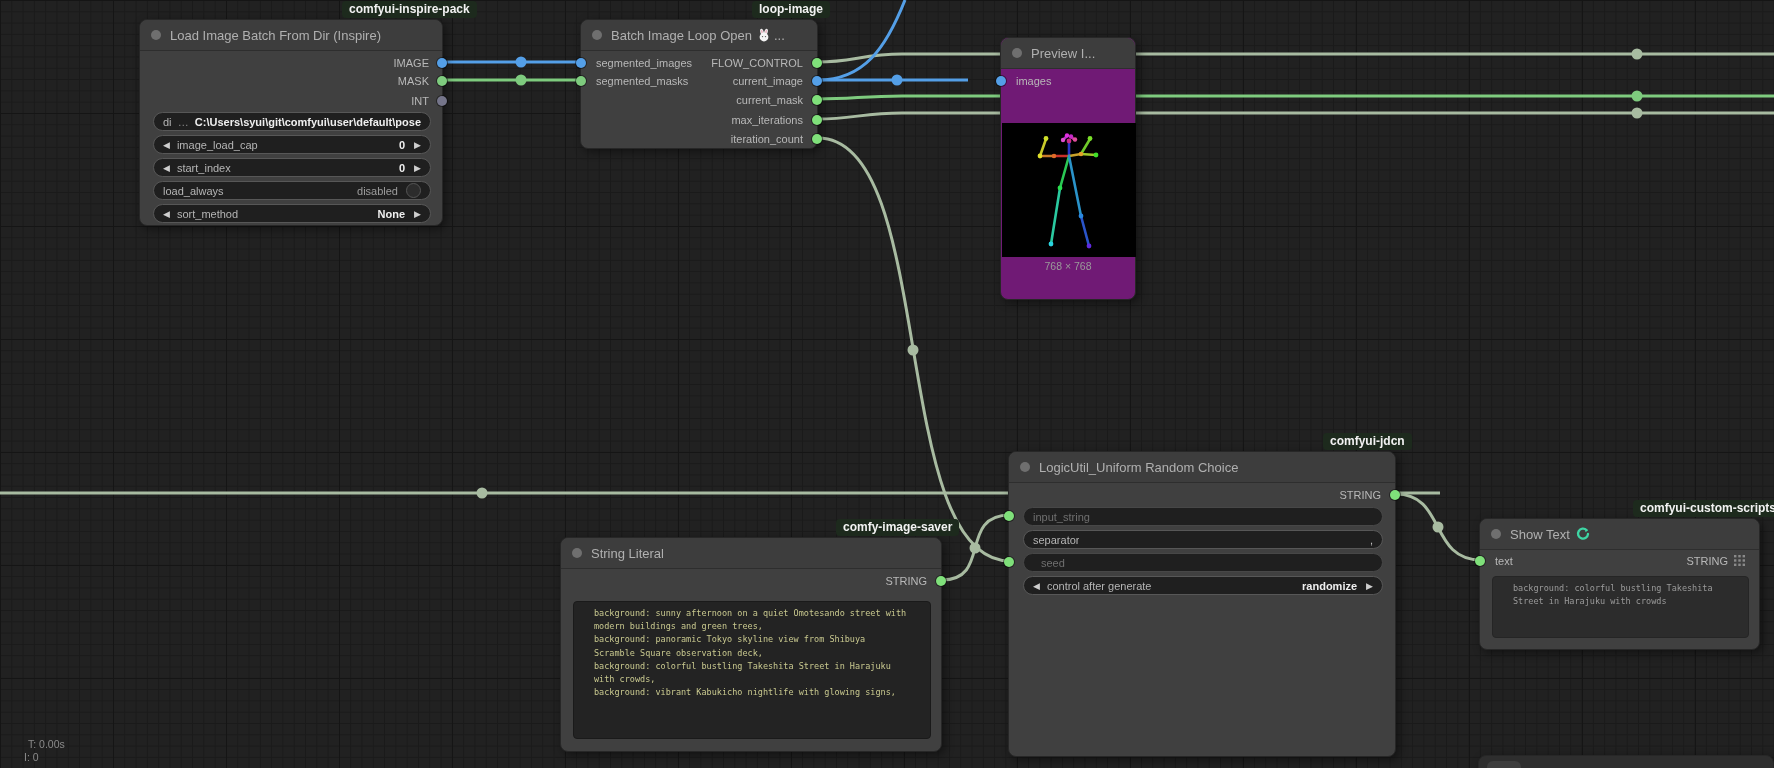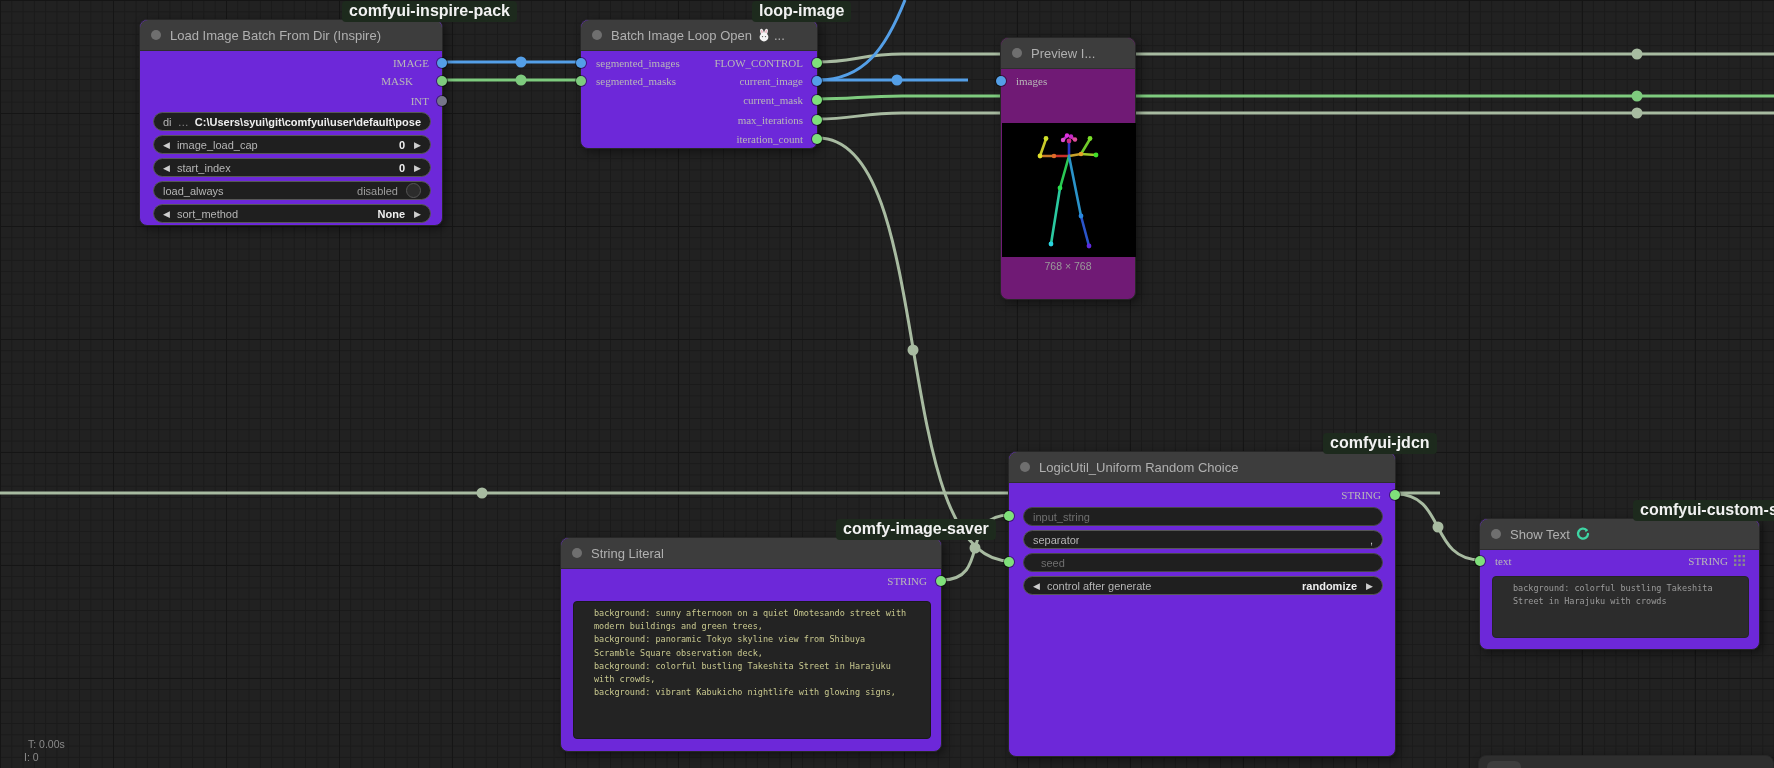--- a/index.html
+++ b/index.html
@@ -9,37 +9,37 @@
     background-color:#212121;
     background-image:
       linear-gradient(#151515 1px, transparent 1px),
       linear-gradient(90deg,#151515 1px, transparent 1px),
       linear-gradient(#1a1a1a 1px, transparent 1px),
       linear-gradient(90deg,#1a1a1a 1px, transparent 1px);
     background-size:113px 113px,113px 113px,11.3px 11.3px,11.3px 11.3px;
   }
   #wires{position:absolute;left:0;top:0;z-index:1;}
   .node{
-    position:absolute;background:#6d28d9;border:1px solid #272727;
+    position:absolute;background:#404040;border:1px solid #272727;
     border-radius:8px;box-shadow:3px 3px 10px rgba(0,0,0,.45);z-index:2;
     box-sizing:border-box;
   }
   .node-title{
     position:absolute;left:0;top:0;right:0;height:30px;background:#3d3d3d;
     border-radius:8px 8px 0 0;display:flex;align-items:center;
     color:#b0b0b0;font-size:13px;border-bottom:1px solid #2e2e2e;
     white-space:nowrap;overflow:hidden;
   }
   .title-dot{width:10px;height:10px;border-radius:50%;background:#6f6f6f;margin:0 9px 0 11px;flex:0 0 auto;}
   .badge{
     position:absolute;z-index:3;background:#1d2a1d;color:#f2f2f2;
-    font-size:16px;font-weight:bold;padding:1px 7px 2px;border-radius:4px;
+    font-size:12px;font-weight:bold;padding:1px 7px 2px;border-radius:4px;
     white-space:nowrap;
   }
-  .slot{position:absolute;font-size:11px;color:#b8b8b8;white-space:nowrap;line-height:12px;font-family:Liberation Serif, serif;}
+  .slot{position:absolute;font-size:11px;color:#b8b8b8;white-space:nowrap;line-height:12px;}
   .slot.out{text-align:right;}
   .dot{
     position:absolute;width:10px;height:10px;border-radius:50%;
     box-shadow:0 0 0 1px rgba(0,0,0,.45);z-index:4;
   }
   .widget{
     position:absolute;height:19px;background:#1f1f1f;border:1px solid #575757;
     border-radius:10px;display:flex;align-items:center;font-size:11px;
     color:#b5b5b5;box-sizing:border-box;padding:0 9px;white-space:nowrap;
   }
@@ -100,21 +100,21 @@
 <div class="badge" style="left:1323px;top:433px;">comfyui-jdcn</div>
 <div class="badge" style="left:836px;top:519px;">comfy-image-saver</div>
 <div class="badge" style="left:1633px;top:500px;">comfyui-custom-scripts</div>
 
 <div class="node" style="left:139px;top:19px;width:304px;height:207px;">
   <div class="node-title">
     <span class="title-dot"></span>
     <span>Load Image Batch From Dir (Inspire)</span>
   </div>
   <div class="slot out" style="right:13px;top:37px;">IMAGE</div>
-  <div class="slot out" style="right:29px;top:55px;text-align:center;">MASK</div>
+  <div class="slot out" style="right:13px;top:55px;text-align:center;">MASK</div>
   <div class="slot out" style="right:13px;top:75px;">INT</div>
   <div class="dot" style="right:-5px;top:38px;background:#549fe7;"></div>
   <div class="dot" style="right:-5px;top:56px;background:#7ecb7e;"></div>
   <div class="dot" style="right:-5px;top:76px;background:#75758a;"></div>
 
   <div class="widget" style="left:13px;top:92px;width:278px;">
     <span class="w-label">dire</span>
     <span style="margin:0 6px;color:#8a8a8a;">…</span>
     <span class="w-value" style="margin-left:0;">C:\Users\syui\git\comfyui\user\default\pose</span>
   </div>

